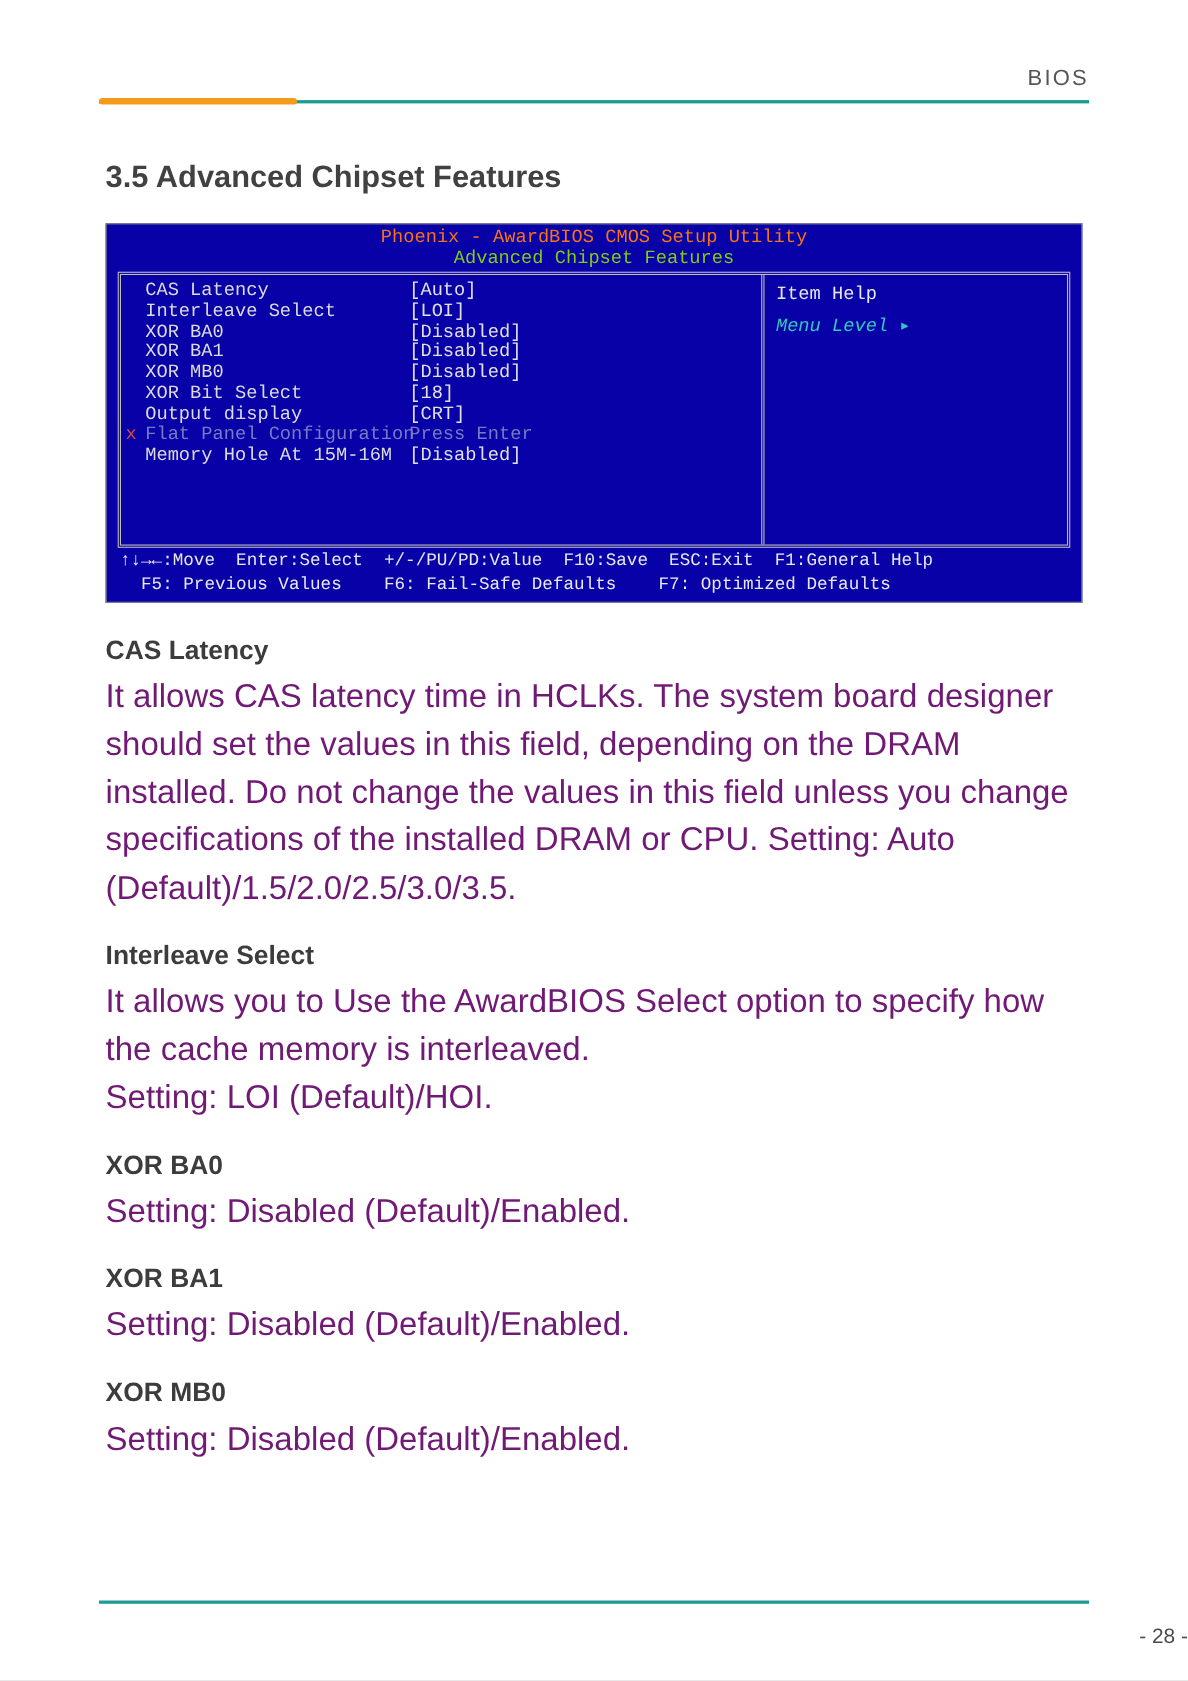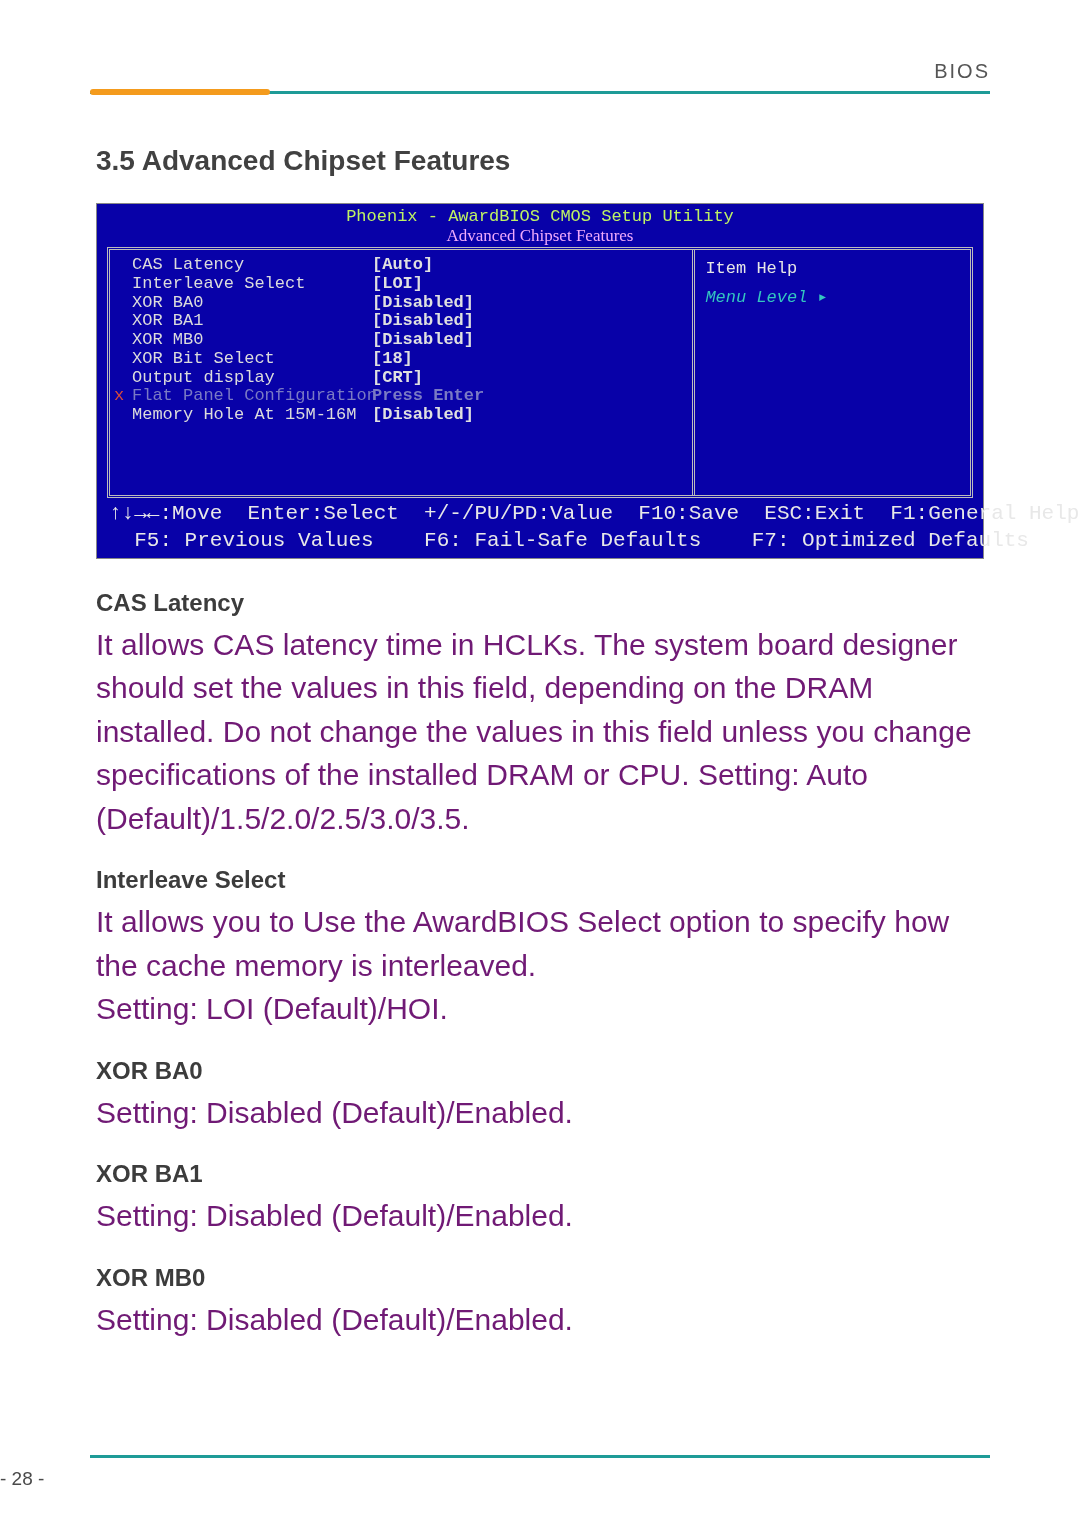--- a/index.html
+++ b/index.html
@@ -40,41 +40,41 @@
   .bios {
     margin: 0 6px 30px 6px;
     background: #0801a8;
     color: #dcdcdc;
     font-family: "Courier New", monospace;
     font-size: 17px;
     line-height: 1.1;
     border: 1px solid #888;
     padding: 4px 10px 6px 10px;
   }
-  .bios-title { text-align:center; color:#bef264; white-space:pre; }
-  .bios-sub   { text-align:center; color:#f0abfc; white-space:pre; margin-bottom:2px;font-family:Liberation Serif, serif;}
+  .bios-title { text-align:center; color:#f97316; white-space:pre; }
+  .bios-sub   { text-align:center; color:#84cc16; white-space:pre; margin-bottom:2px;}
   .bios-body  { display:flex; border:3px double #bcbcbc; }
   .bios-left  { flex: 0 0 64%; padding: 6px 10px 70px 22px; border-right:3px double #bcbcbc; }
   .bios-right { flex: 1; padding: 6px 10px; }
   .bios-row   { display:flex; white-space:pre; }
   .bios-row .label { width: 240px; }
-  .bios-row .value { color:#e0e0e0;font-weight:bold; }
+  .bios-row .value { color:#e0e0e0; }
   .val-yellow { color:#f4d742; }
   .row-dim .label, .row-dim .value { color:#7a7ac4; }
   .row-marker { margin-left:-18px; width:18px; color:#d84b3a; display:inline-block;}
   .help-title { text-align:left; color:#e6e6e6; padding:4px 0 10px; }
   .menu-level { color:#34c6c0;font-style:italic; }
-  .bios-foot { white-space:pre; color:#e8e8e8; padding:4px 2px 0; font-size:21px;}
+  .bios-foot { white-space:pre; color:#e8e8e8; padding:4px 2px 0; font-size:16px;}
 
   
   h2.opt { font-size:24px; color:#3c3c3c; margin: 26px 0 6px 6px; font-weight:700;}
   p.body { font-size:30px; color:#701a75; margin:0 6px; line-height:1.45;}
 
   .footer-rule { position:absolute; left:90px; right:90px; bottom:70px; height:3px; background:#1e9b97;}
-  .page-num { position:absolute; left:0; right:0; bottom:38px; text-align:left; font-size:19px; color:#4a4a4a;}
+  .page-num { position:absolute; left:0; right:0; bottom:28px; text-align:right; font-size:19px; color:#4a4a4a;}
 </style>
 </head>
 <body>
 
 <div class="page">
 
   <div class="header-label">BIOS</div>
   <div class="rule-wrap">
     <div class="rule-teal"></div>
       <div class="rule-orange"></div>

